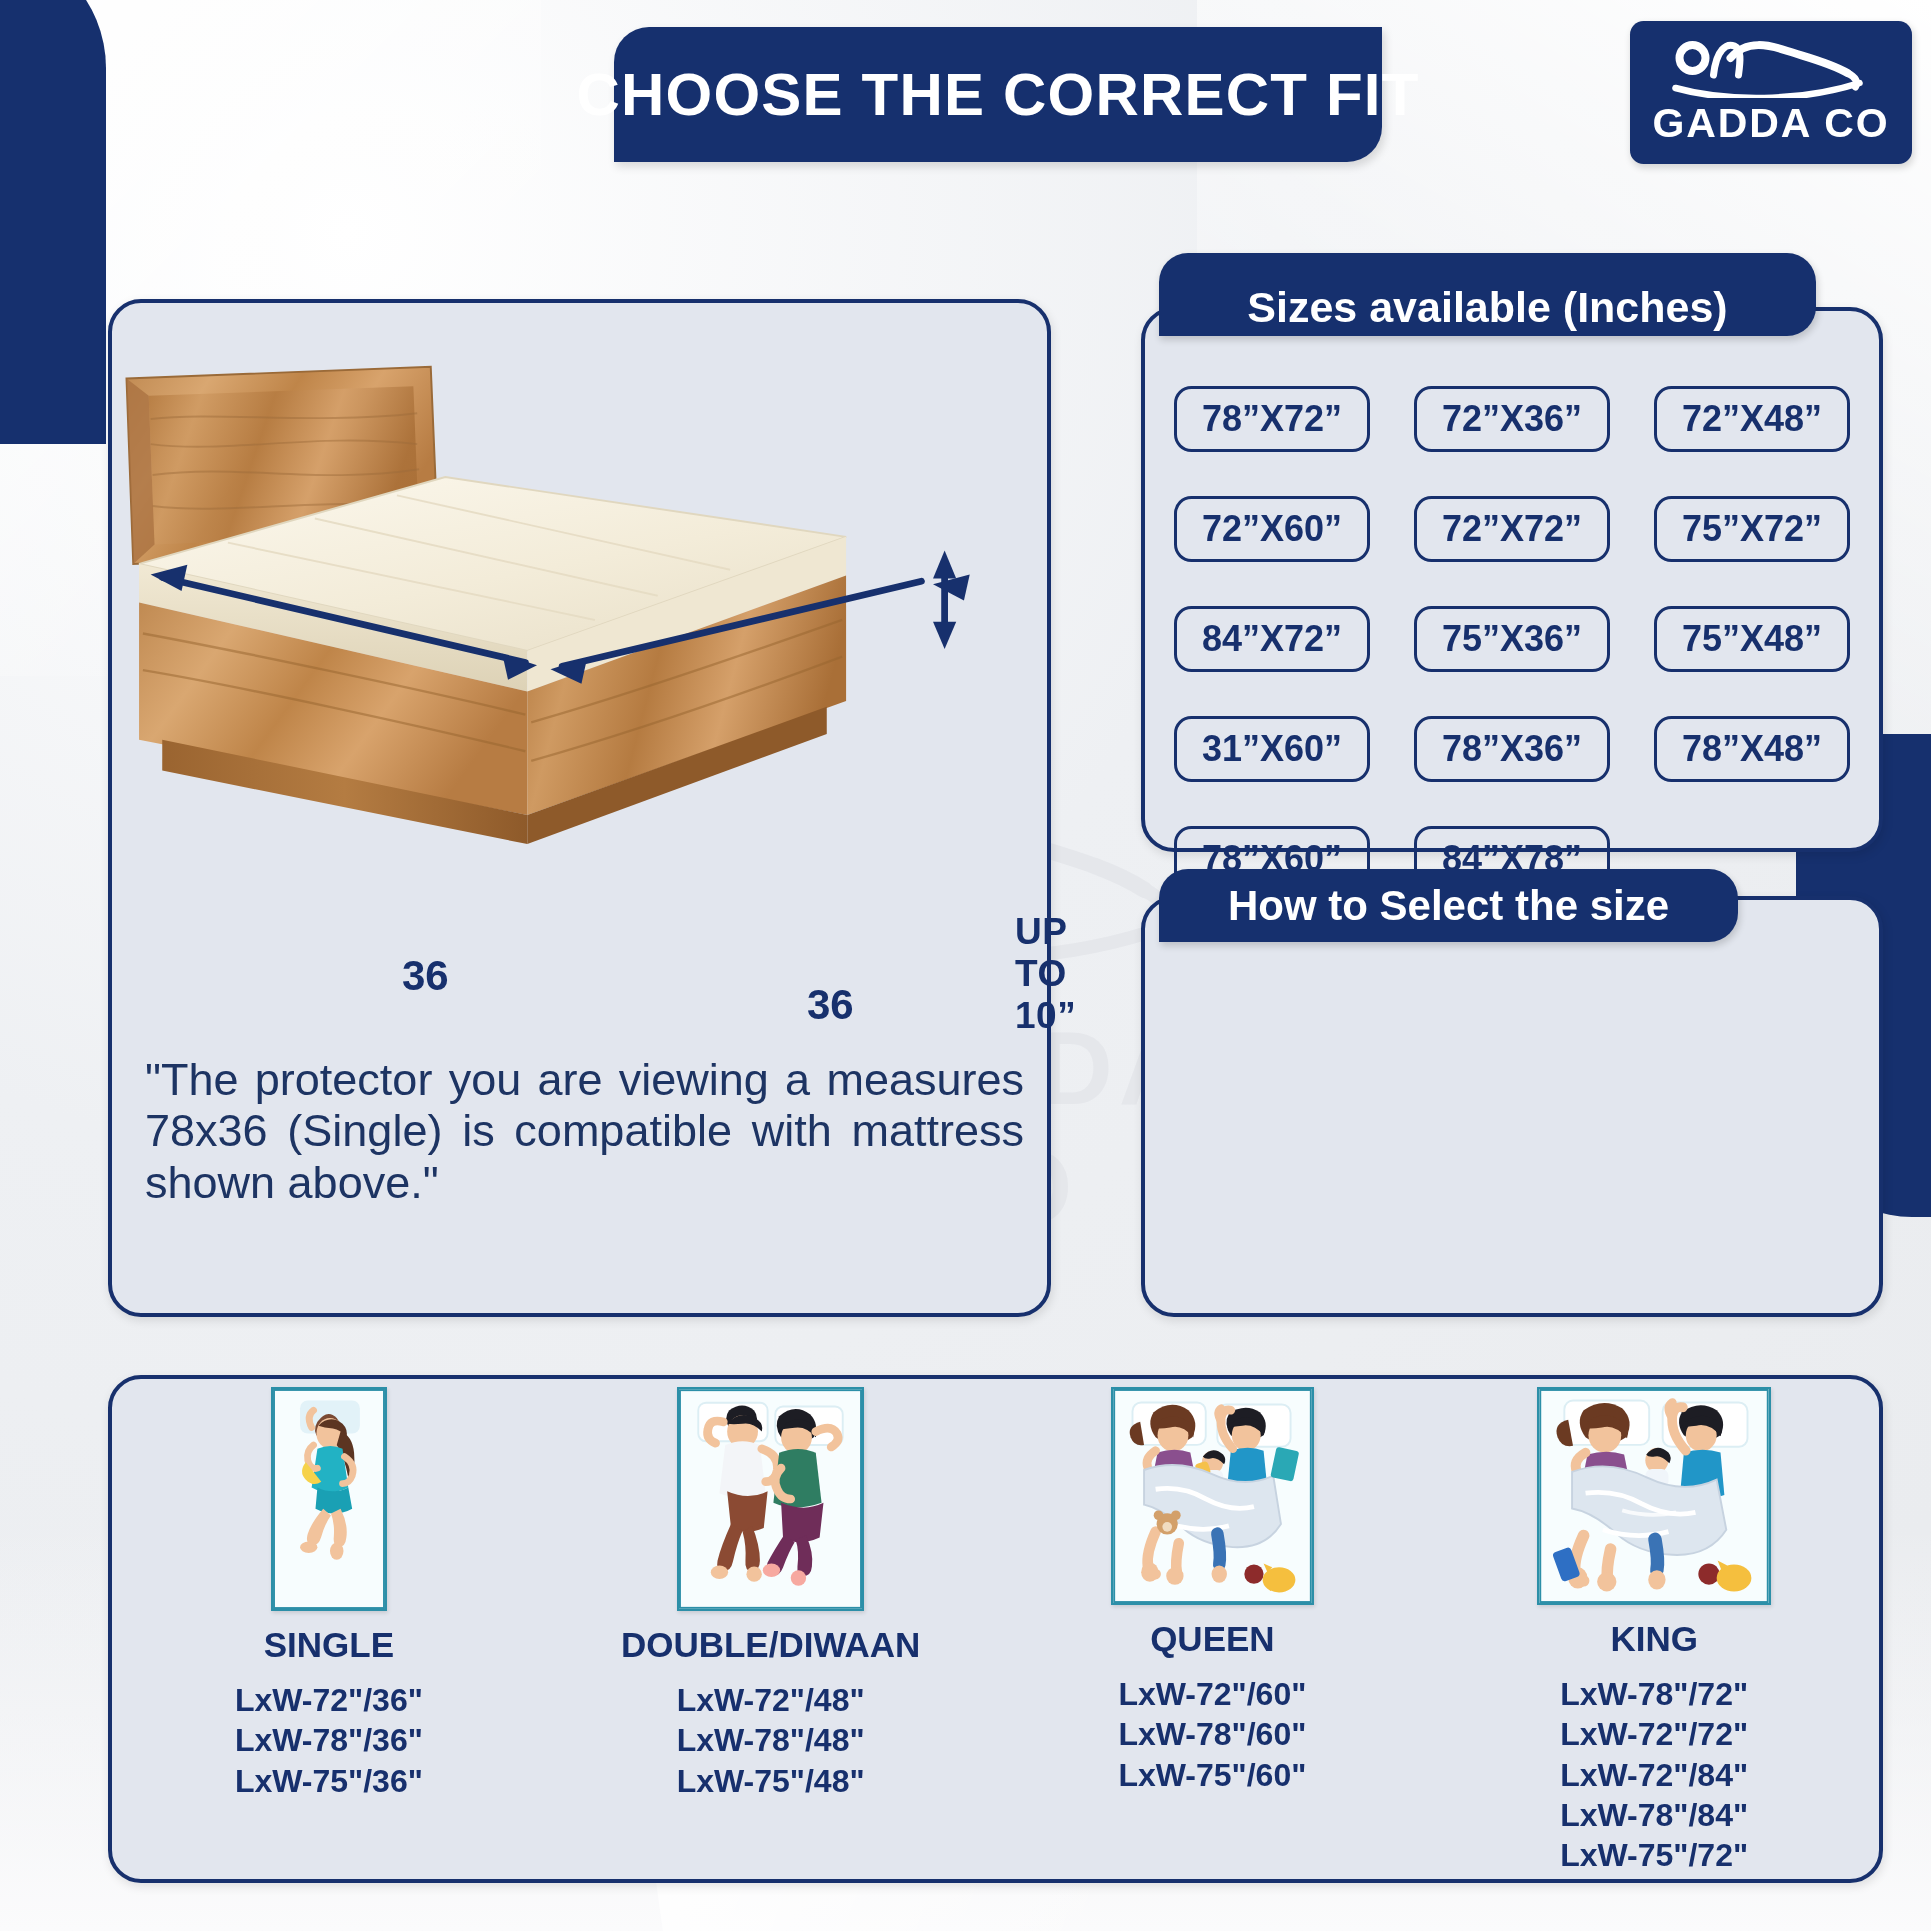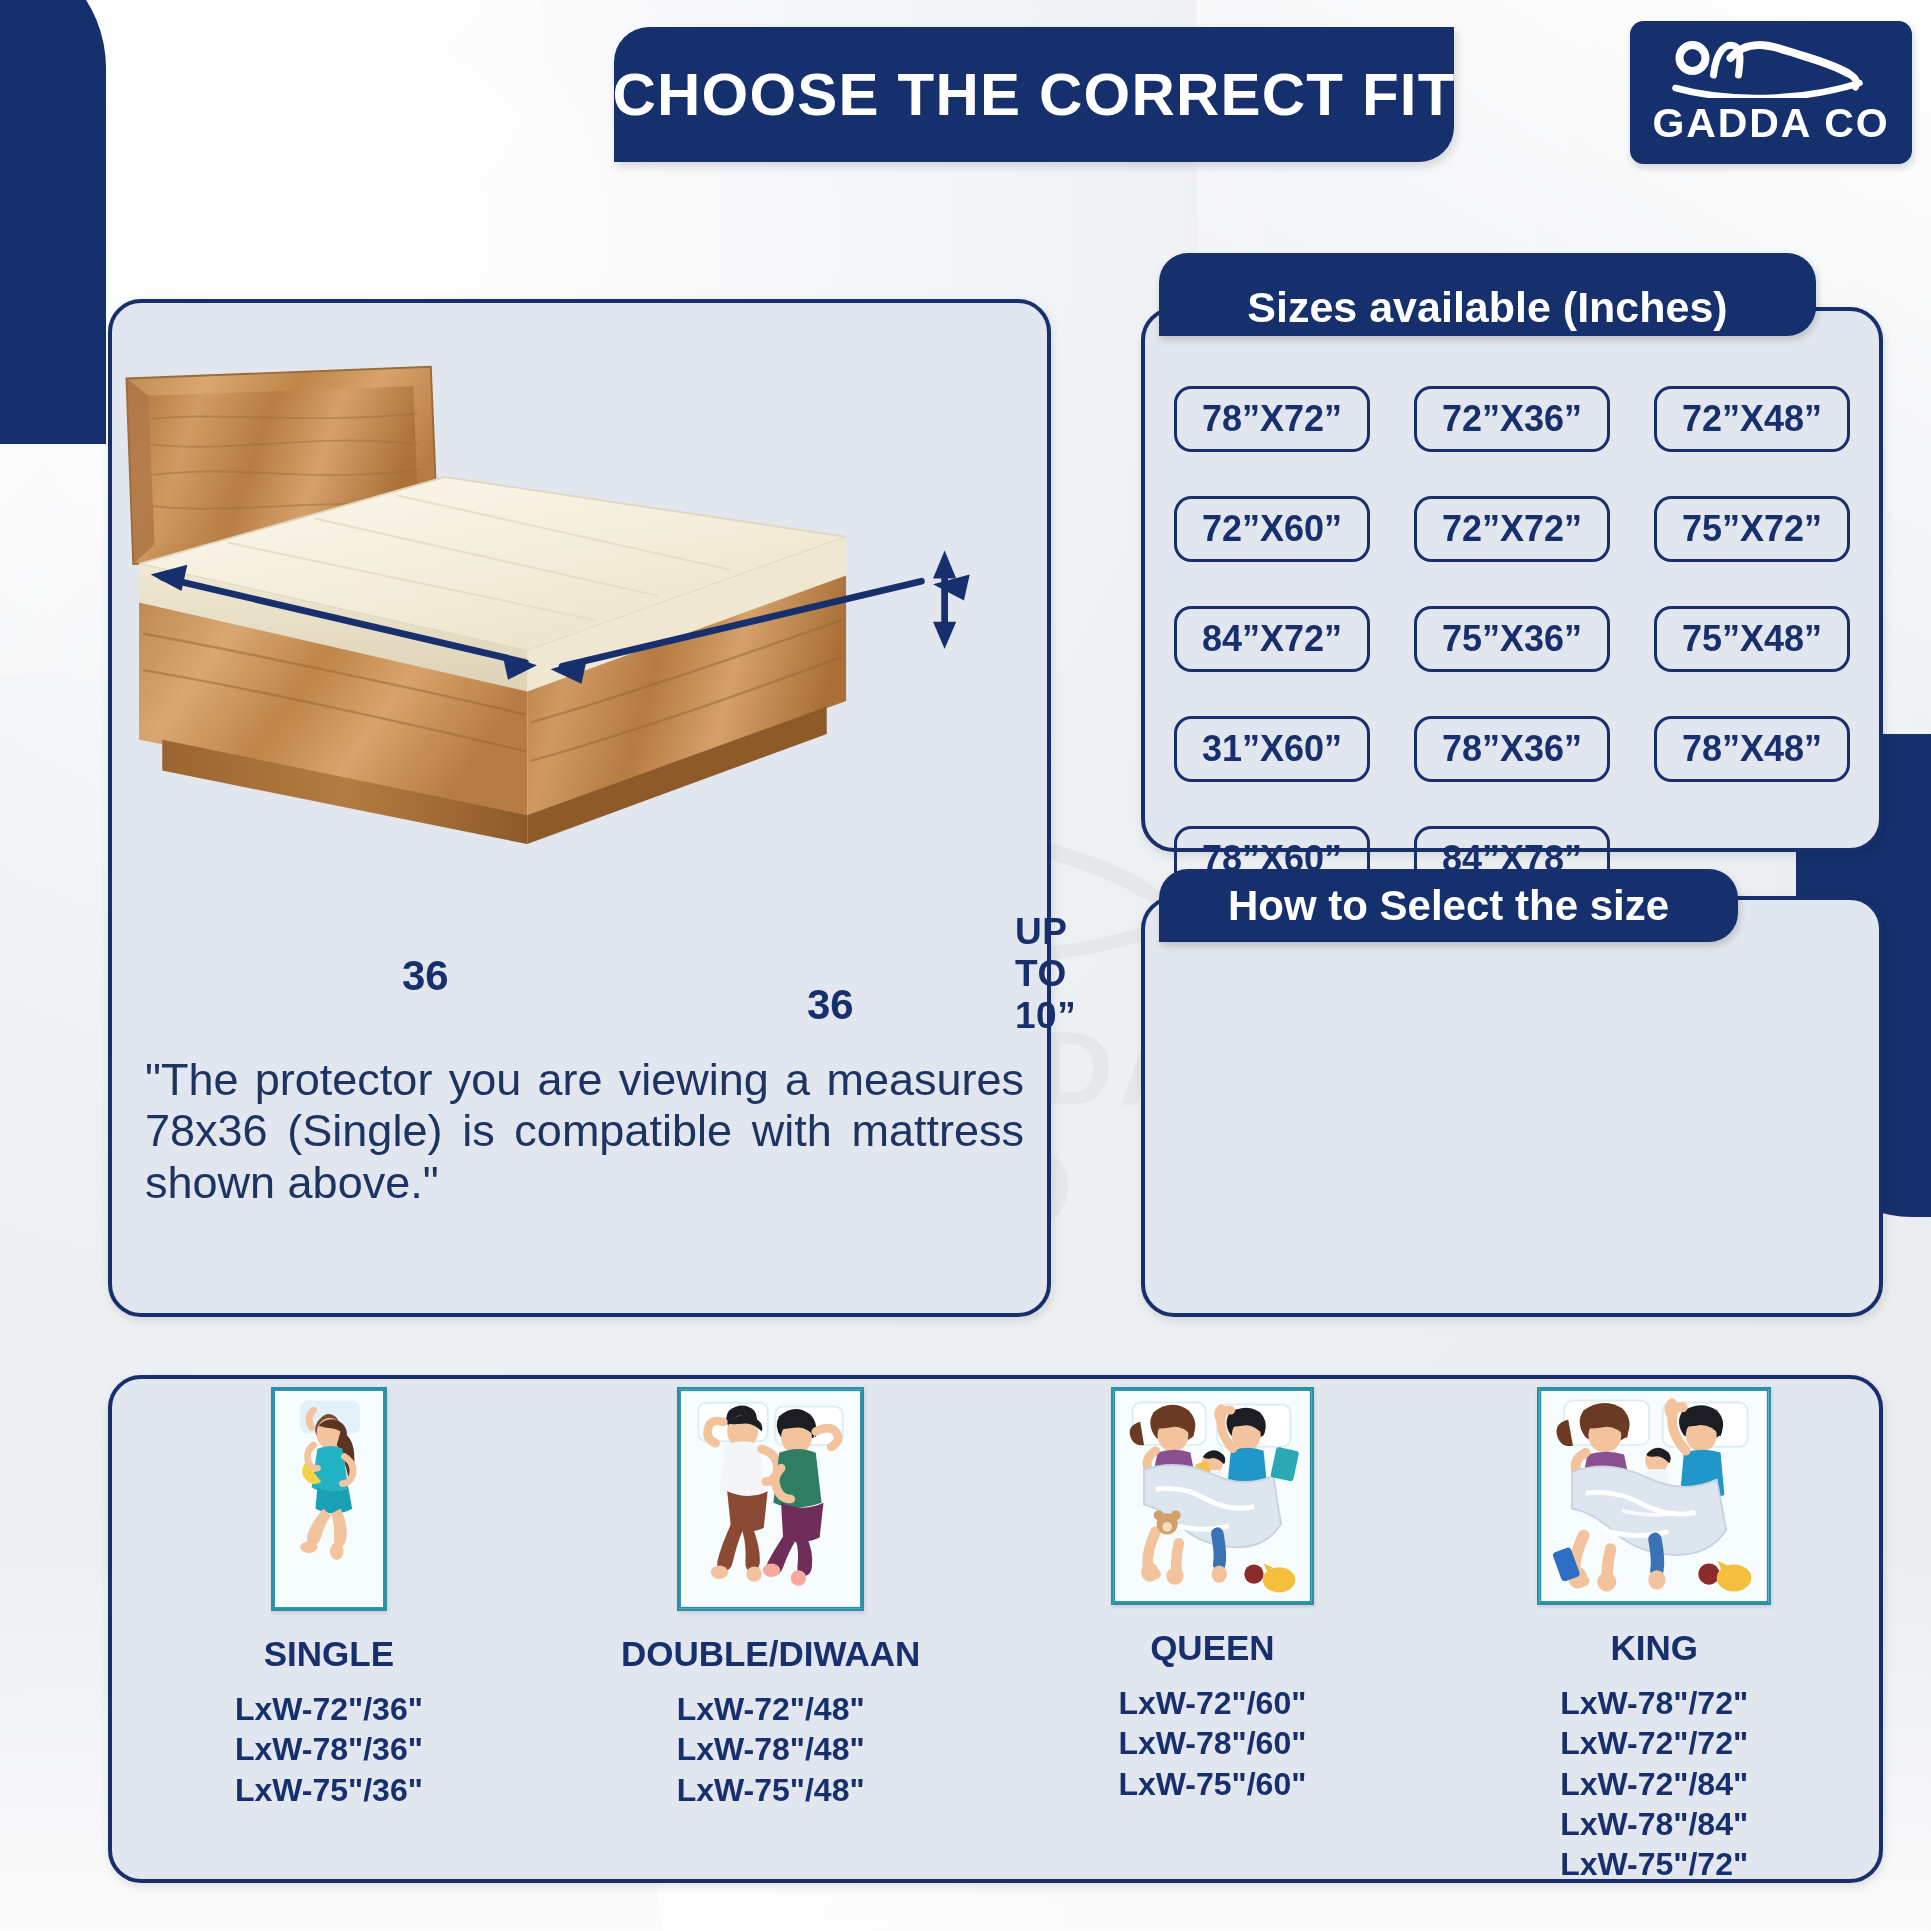--- a/index.html
+++ b/index.html
@@ -33,21 +33,21 @@
   
   .watermark{position:absolute;left:695px;top:801px;width:599px;height:367px;
     opacity:.55;pointer-events:none;}
   .wm-text{position:absolute;left:0;top:208px;width:599px;text-align:center;
     font-size:104px;font-weight:bold;letter-spacing:5.8px;color:#dfe1e6;
     font-family:"Liberation Sans", sans-serif;}
   .wm-svg{position:absolute;left:106px;top:0;}
 
   
   .header-banner{
-    position:absolute;left:614px;top:27px;width:840px;height:135px;
+    position:absolute;left:614px;top:27px;width:768px;height:135px;
     background:#16306e;
     border-radius:35px 0 35px 0;
     box-shadow:2.9px 4.8px 8.7px rgba(0,0,0,.13);
     display:flex;align-items:center;justify-content:center;
   }
   .header-title{color:#fff;font-size:60px;font-weight:bold;letter-spacing:1.2px;
     font-family:"Liberation Sans", sans-serif;white-space:nowrap;}
 
   
   .logo-box{position:absolute;left:1630px;top:21px;width:282px;height:143px;
@@ -103,21 +103,21 @@
     color:#1d3463;font-size:40px;line-height:1.14;
     font-family:"Liberation Sans", sans-serif;margin:0;padding:0 0 0 44px;}
   .how-list li{margin-bottom:25px;text-align:justify;}
 
   
   .panel-bottom{left:108px;top:1375px;width:1767px;height:500px;}
   .cats{position:absolute;left:108px;top:1375px;width:1767px;height:500px;
     display:grid;grid-template-columns:repeat(4,1fr);}
   .cat{display:flex;flex-direction:column;align-items:center;padding-top:11.6px;}
   .cat-img{border:2.9px solid #2c8fa8;background:#f6fdfe;box-shadow:1px 1.9px 3.9px rgba(0,0,0,.12);}
-  .cat-title{margin-top:23px;color:#17306d;font-size:35px;font-weight:bold;
+  .cat-title{margin-top:14px;color:#17306d;font-size:35px;font-weight:bold;
     font-family:"Liberation Sans", sans-serif;text-align:right;}
   .cat-dims{margin-top:15.4px;color:#17306d;font-size:32px;font-weight:bold;
     line-height:1.26;text-align:center;font-family:"Liberation Sans", sans-serif;}
 </style>
 </head>
 <body>
 
 <div id="root">
 
   <div class="deco deco-sheen1"></div>

